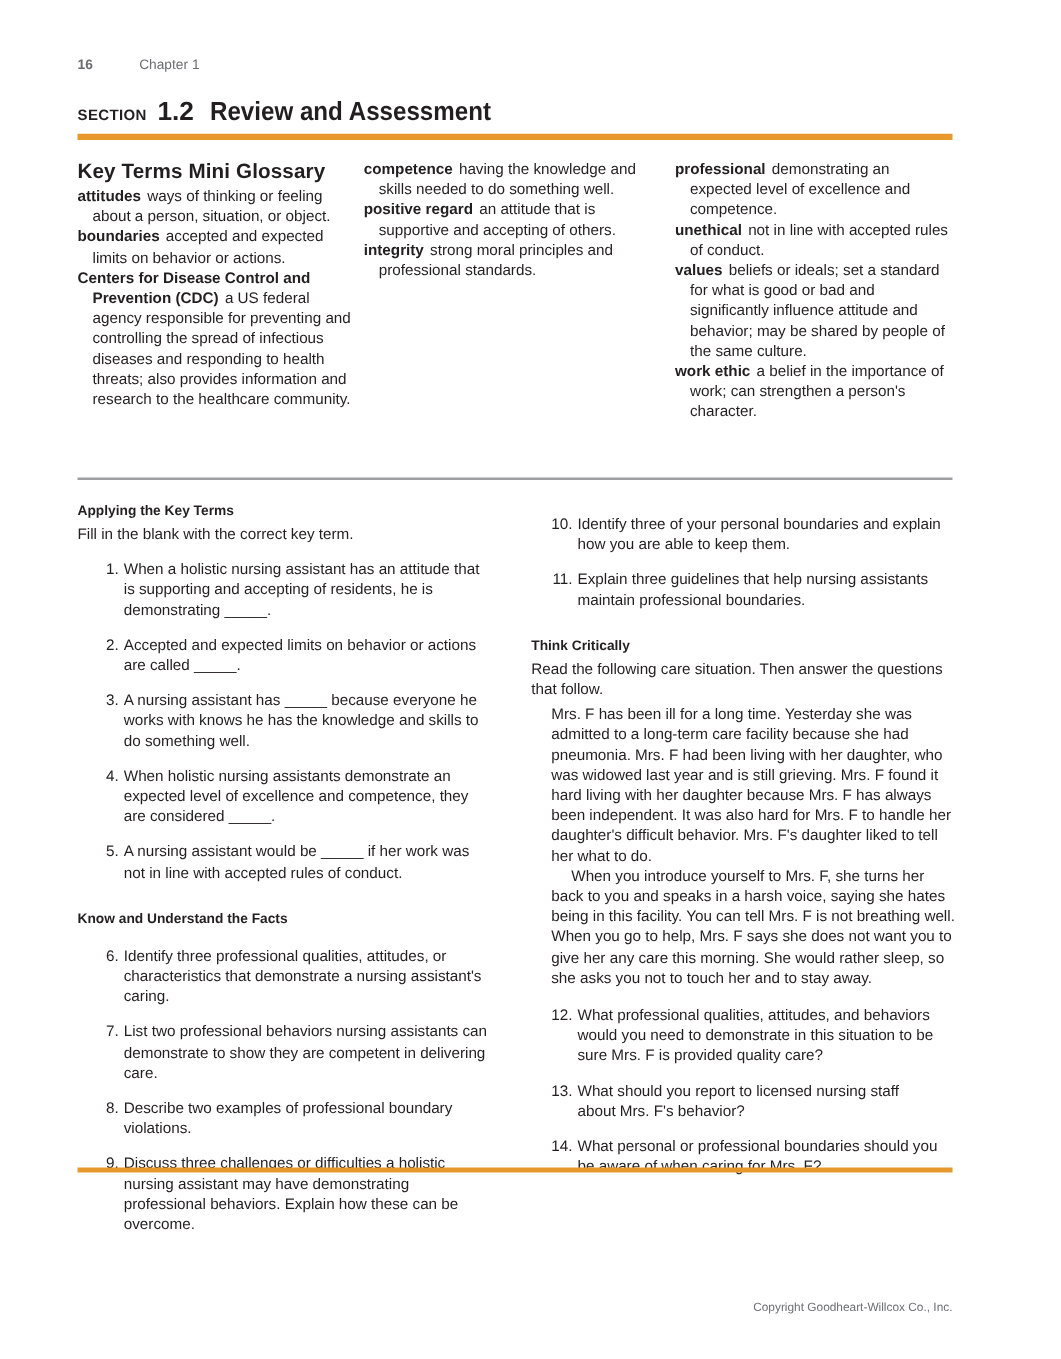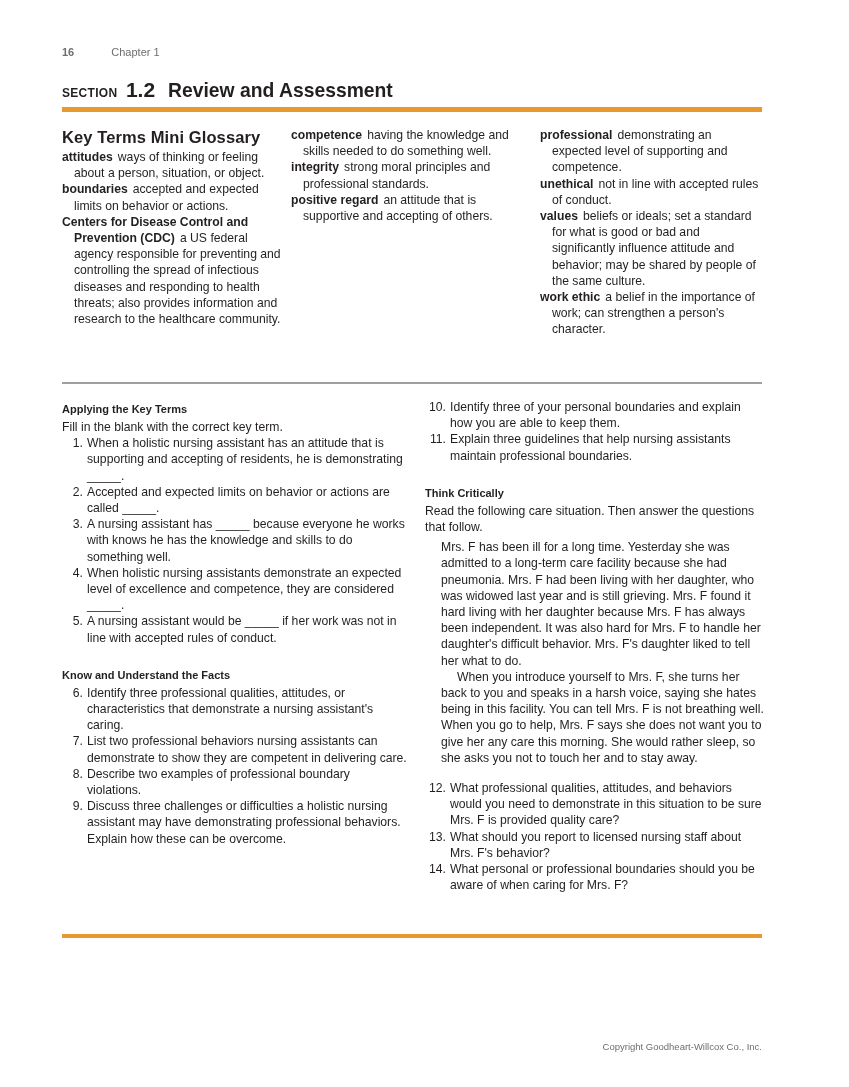--- a/index.html
+++ b/index.html
@@ -17,21 +17,21 @@
   .rule-gray { position: absolute; left: 62px; width: 700px; height: 2px; background: #9d9fa2; }
 
   .col { position: absolute; font-size: 12.2px; line-height: 16.2px; }
   .glossary-title { font-size: 16.5px; font-weight: bold; margin: 0 0 2px 0; line-height: 20px; letter-spacing: 0.1px; }
   .gterm { padding-left: 12px; text-indent: -12px; margin: 0; }
   .gterm b { font-weight: bold; margin-right: 5px; }
 
   .h-sect { font-size: 11px; font-weight: bold; line-height: 20px; margin: 0; }
   .instr { margin: 0; }
   ol.q { list-style: none; margin: 0; padding: 0; }
-  ol.q li { position: relative; padding-left: 25px; margin: 0; }
+  ol.q li { position: relative; padding-left: 25px; margin: 12px; }
   ol.q li .n { position: absolute; left: 0; width: 21px; text-align: right; }
   .scenario { padding-left: 16px; margin: 0; }
   .scenario p { margin: 0; }
   .scenario p.indent { text-indent: 16px; }
   .footer { position: absolute; right: 87px; top: 1041px; font-size: 9.5px; color: #6d6e71; }
 </style>
 </head>
 <body>
 
 <div class="page-header">
@@ -49,26 +49,26 @@
 
 <div class="col" style="left:62px; top:127px; width:222px;">
   <div class="glossary-title">Key Terms Mini Glossary</div>
   <p class="gterm"><b>attitudes</b><span>ways of thinking or feeling about a person, situation, or object.</span></p>
   <p class="gterm"><b>boundaries</b><span>accepted and expected limits on behavior or actions.</span></p>
   <p class="gterm"><b>Centers for Disease Control and Prevention (CDC)</b><span>a US federal agency responsible for preventing and controlling the spread of infectious diseases and responding to health threats; also provides information and research to the healthcare community.</span></p>
 </div>
 
 <div class="col" style="left:291px; top:127px; width:222px;">
   <p class="gterm"><b>competence</b><span>having the knowledge and skills needed to do something well.</span></p>
+  <p class="gterm"><b>positive regard</b><span>an attitude that is supportive and accepting of others.</span></p>
   <p class="gterm"><b>integrity</b><span>strong moral principles and professional standards.</span></p>
-  <p class="gterm"><b>positive regard</b><span>an attitude that is supportive and accepting of others.</span></p>
 </div>
 
 <div class="col" style="left:540px; top:127px; width:222px;">
-  <p class="gterm"><b>professional</b><span>demonstrating an expected level of supporting and competence.</span></p>
+  <p class="gterm"><b>professional</b><span>demonstrating an expected level of excellence and competence.</span></p>
   <p class="gterm"><b>unethical</b><span>not in line with accepted rules of conduct.</span></p>
   <p class="gterm"><b>values</b><span>beliefs or ideals; set a standard for what is good or bad and significantly influence attitude and behavior; may be shared by people of the same culture.</span></p>
   <p class="gterm"><b>work ethic</b><span>a belief in the importance of work; can strengthen a person's character.</span></p>
 </div>
 
 <div class="rule-gray" style="top:382px;"></div>
 
 <div class="col" style="left:62px; top:399px; width:345px;">
   <div class="h-sect">Applying the Key Terms</div>
   <p class="instr">Fill in the blank with the correct key term.</p>

